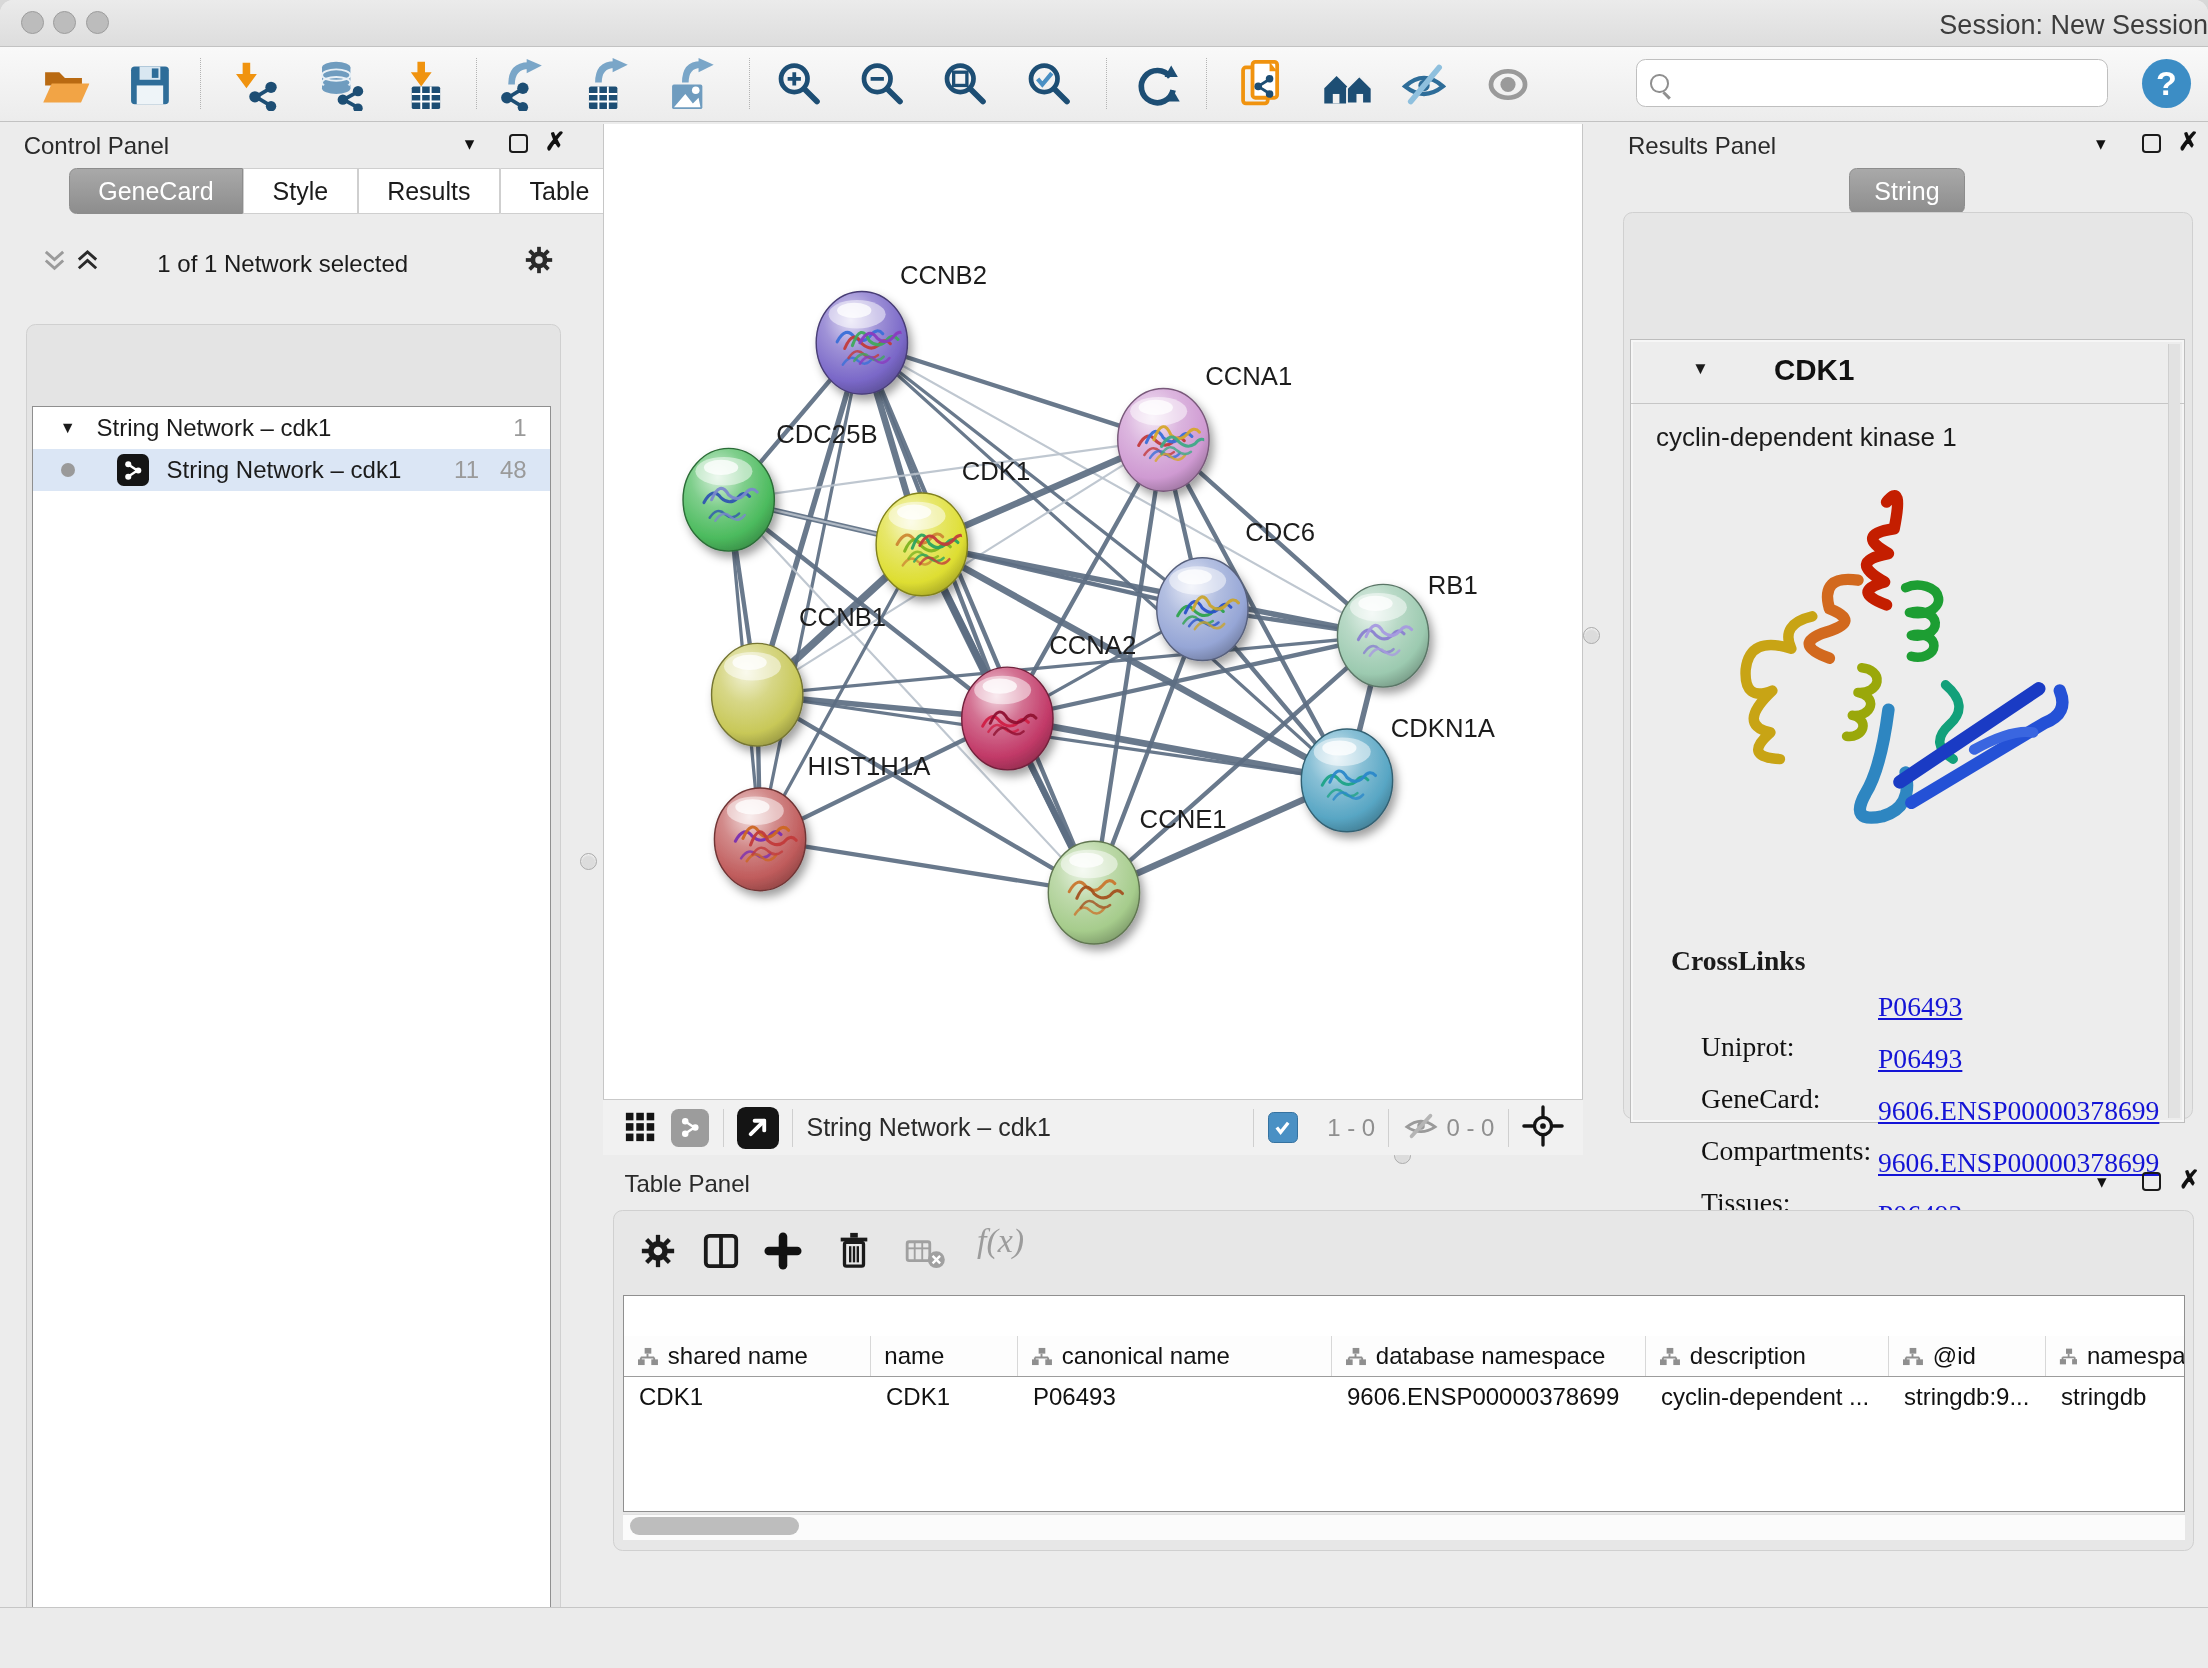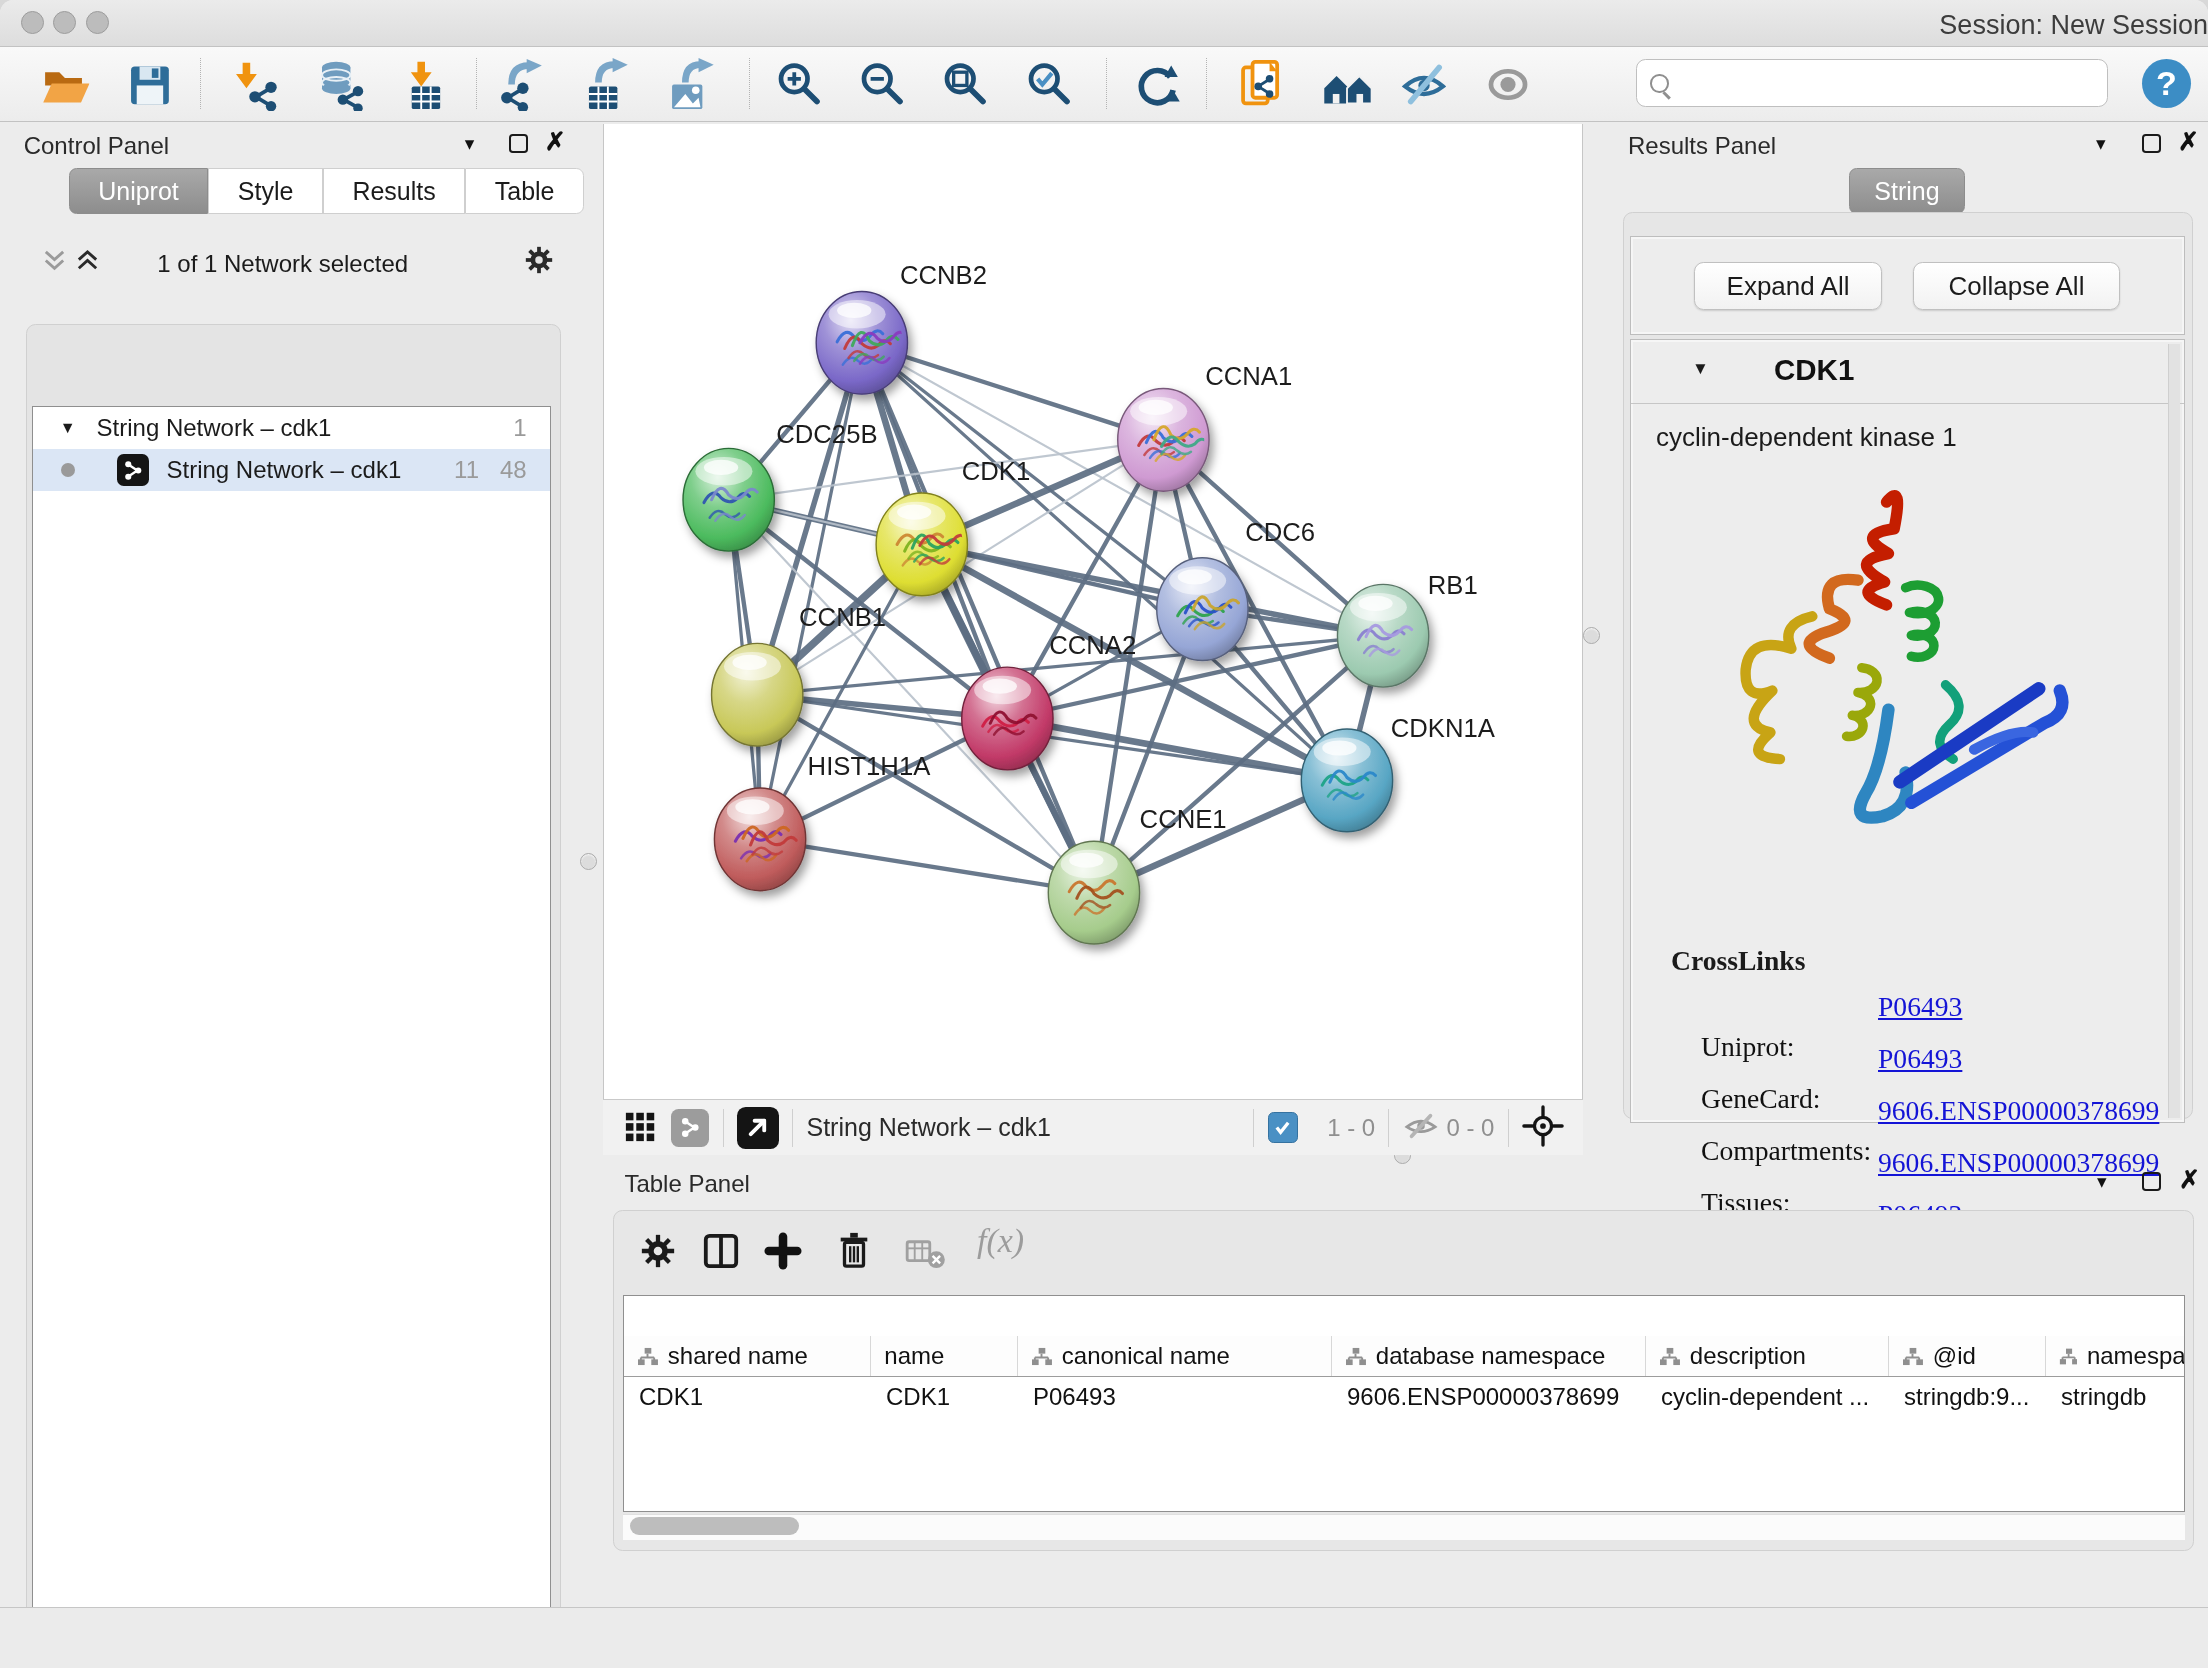--- a/index.html
+++ b/index.html
@@ -252,21 +252,21 @@
       <span>?</span>
     </div>
   </div>
 
   <div class="abs" style="left:6.7px;top:124px;width:564px;height:1465px">
     <div class="ptitle abs" style="left:17px;top:7.6px">Control Panel</div>
     <span class="pctl-tri abs" style="left:458px;top:7.6px">▾</span>
     <span class="pctl-sq abs" style="left:502px;top:9.5px"></span>
     <span class="pctl-x abs" style="left:538px;top:7.6px">✗</span>
     <div id="cp-tabs" class="abs" style="left:62px;top:44px;display:flex">
-        <div class="tab sel" style="padding: 0px 28.5px;">Uniprot</div>
+        <div class="tab sel" style="padding: 0px 28.5px;">GeneCard</div>
         <div class="tab" style="padding: 0px 28.5px;">Style</div>
         <div class="tab" style="padding: 0px 28.5px;">Results</div>
         <div class="tab" style="padding: 0px 28.5px;">Table</div>
       </div>
     <div id="cp-container" class="abs"></div>
     <span class="abs" style="left:34px;top:124px">
       <svg width="27" height="27" viewBox="0 0 28 28">
           <g fill="none" stroke="#9a9a9a" stroke-width="3">
             <path d="M5,4 l9,8 9,-8"></path>
             <path d="M5,13 l9,8 9,-8"></path>
@@ -698,24 +698,20 @@
     </span>
   </div>
 
   <div class="abs" style="left:1613px;top:124px;width:587px;height:1008px">
     <div class="ptitle abs" style="left:15px;top:7.6px">Results Panel</div>
     <span class="pctl-tri abs" style="left:483px;top:7.6px">▾</span>
     <span class="pctl-sq abs" style="left:529px;top:9.5px"></span>
     <span class="pctl-x abs" style="left:565px;top:7.6px">✗</span>
     <div class="tab sel abs" style="left:236px;top:44px;width:116px">String</div>
     <div id="rp-container" class="abs" style="left:9.5px;top:88px"></div>
-    <div class="rp-card abs" style="left:17px;top:112px;width:553px;height:97px">
-      <div class="btn abs" style="left:63px;top:25px;width:186px;height:46px">Expand All</div>
-      <div class="btn abs" style="left:282px;top:25px;width:205px;height:46px">Collapse All</div>
-    </div>
     <div class="rp-card abs" style="left:17px;top:215px;width:553px;height:782px">
       <div class="abs" style="left:0;top:0;width:100%;height:63px;border-bottom:1px solid #c6c6c6">
         <span class="abs" style="left:61px;top:19px;font-size:17px">▼</span>
         <span id="rp-gene" class="abs" style="left:143px;top:13.3px">CDK1</span>
       </div>
       <div id="rp-desc" class="abs" style="left:25px;top:82px">cyclin-dependent kinase 1</div>
       <svg class="abs" style="left:28.5px;top:124px" width="514" height="476" viewBox="0 0 540 500">
         <g fill="none" stroke-linecap="round" stroke-linejoin="round">
           <path d="M238,40 q18,-22 8,28 q-42,6 -6,26 q-44,8 -4,30 q-36,10 2,24" stroke="#c41e00" stroke-width="12"></path>
           <path d="M208,122 q-40,-6 -30,30 q36,14 -8,26 q-30,12 8,26" stroke="#d2691e" stroke-width="12"></path>

